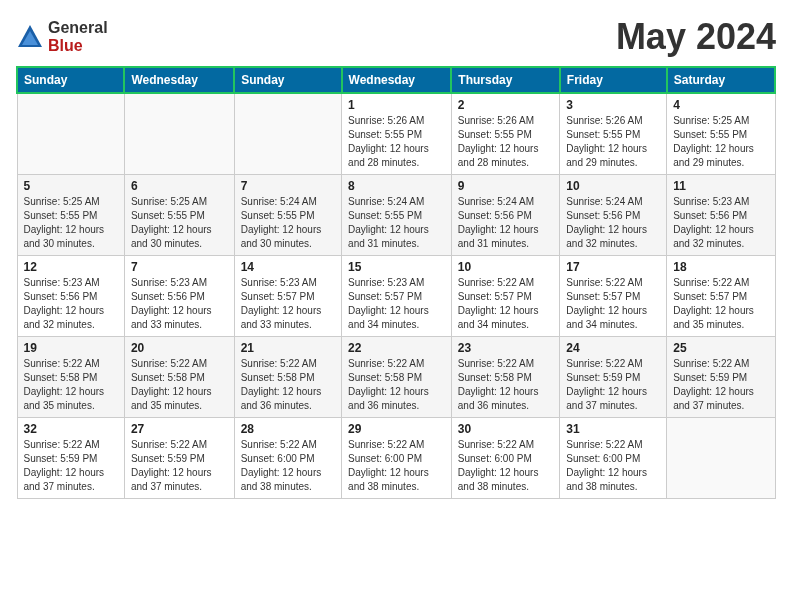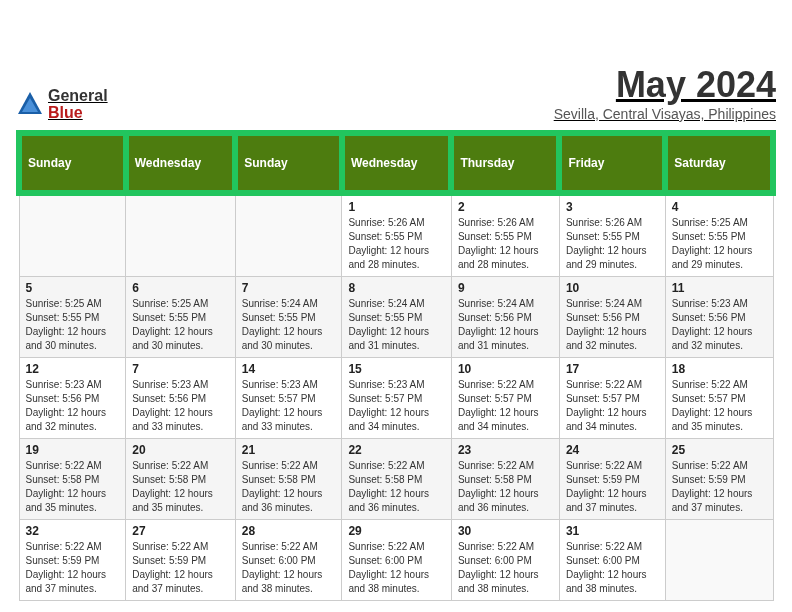--- a/index.html
+++ b/index.html
@@ -6,23 +6,22 @@
     body {
       font-family: Arial, sans-serif;
       background: #fff;
       width: 792px;
       min-height: 612px;
       padding: 16px;
     }
     .header {
       display: flex;
       justify-content: space-between;
-      align-items: flex-end;
+      align-items: center;
       margin-bottom: 8px;
-      text-decoration: underline;
     }
     .logo {
       display: flex;
       align-items: center;
     }
     .logo-text {
       display: flex;
       flex-direction: column;
       line-height: 1.1;
     }
@@ -36,44 +35,43 @@
       font-weight: bold;
       color: #b91c1c;
     }
     .logo-icon {
       width: 28px;
       height: 28px;
       margin-right: 4px;
     }
     .title-block {
       text-align: right;
-      margin-top: 48px;
     }
     .month-title {
       font-size: 36px;
       font-weight: bold;
       color: #333;
     }
     .location-title {
       font-size: 14px;
       color: #555;
     }
     table {
       width: 100%;
       border-collapse: collapse;
       font-size: 10.5px;
     }
     thead tr th {
-      background-color: #4d7c0f;
+      background-color: #0369a1;
       color: #fff;
       text-align: left;
-      padding: 20px 6px;
+      padding: 5px 6px;
       font-size: 12px;
       font-weight: bold;
-      border: 6px solid #22c55e;
+      border: 2px solid #22c55e;
     }
     tbody tr td {
       vertical-align: top;
       border: 1px solid #ccc;
       padding: 4px 6px;
       width: 113px;
       min-height: 70px;
       background: #fff;
     }
     tbody tr:nth-child(even) td {
@@ -104,21 +102,20 @@
       <polygon points="14,2 26,24 2,24" fill="#1a5fa8"></polygon>
       <polygon points="14,8 22,22 6,22" fill="#4a90d9"></polygon>
     </svg>
     <div class="logo-text">
       <span class="logo-general">General</span>
       <span class="logo-blue">Blue</span>
     </div>
   </div>
   <div class="title-block">
     <div class="month-title">May 2024</div>
-    <div class="location-title">Sevilla, Central Visayas, Philippines</div>
   </div>
 </div>
 
 <table>
   <thead>
     <tr>
     <th>Sunday</th>
         <th>Wednesday</th>
         <th>Sunday</th>
         <th>Wednesday</th>

